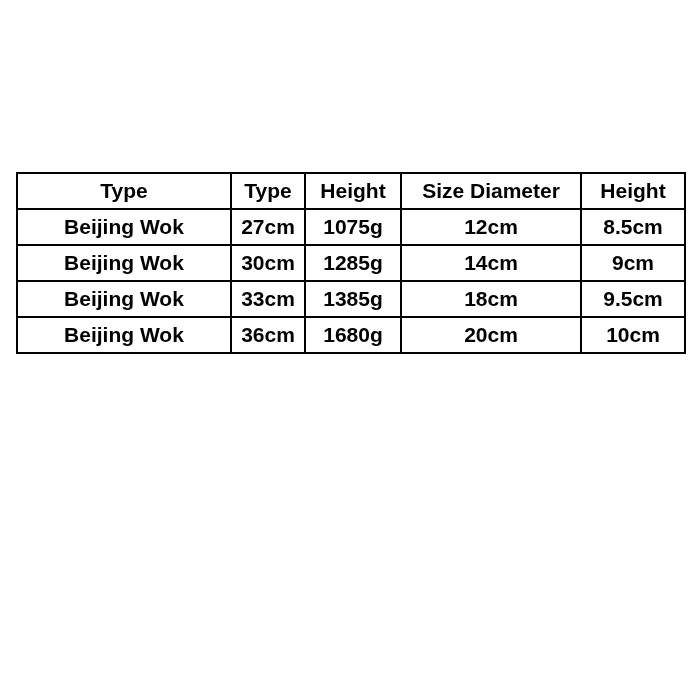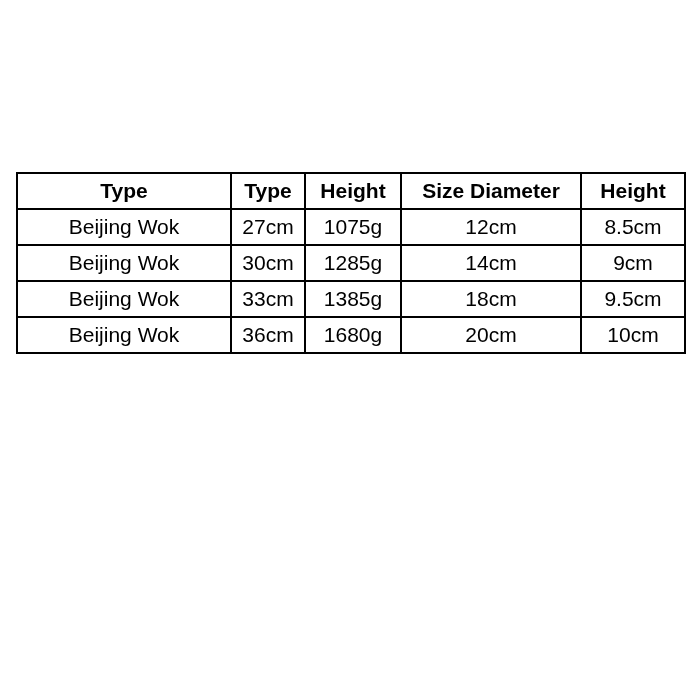--- a/index.html
+++ b/index.html
@@ -35,21 +35,21 @@
     font-size: 21px;
     line-height: 1.1;
     padding: 5px 2px;
     height: 24px;
     white-space: nowrap;
   }
   table.spec-table th {
     font-weight: bold;
   }
   table.spec-table td {
-    font-weight: normal;
+    font-weight: bold;
   }
   
   col.c0 { width: 214px; }
   col.c1 { width: 74px; }
   col.c2 { width: 96px; }
   col.c3 { width: 180px; }
   col.c4 { width: 104px; }
 </style>
 </head>
 <body>

